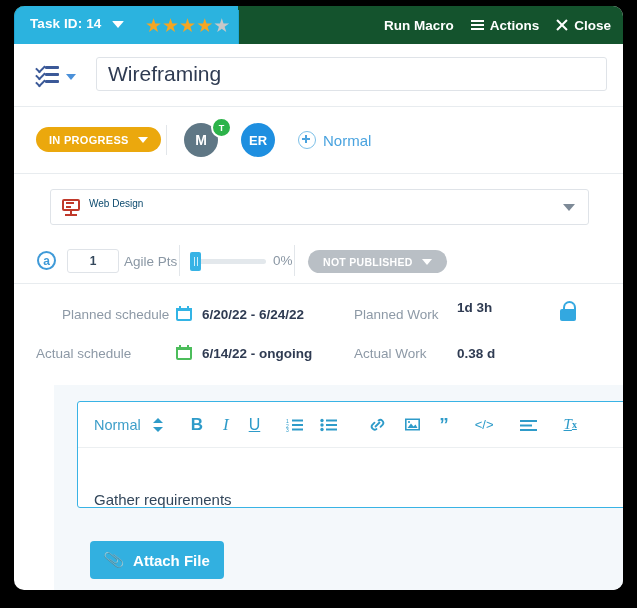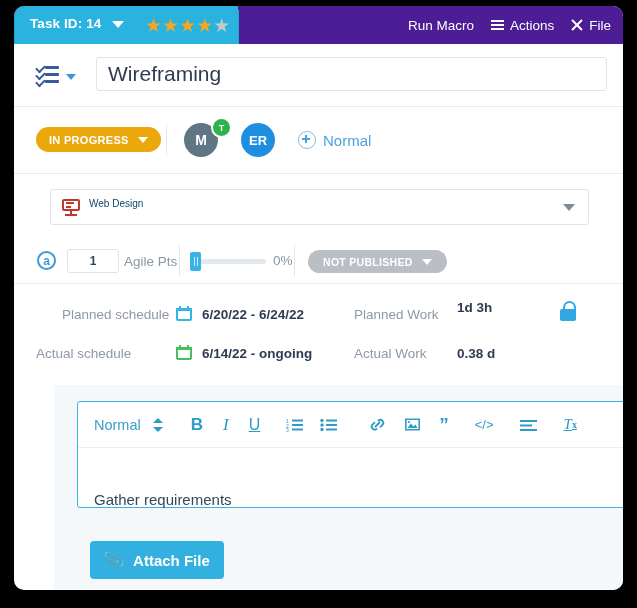--- a/index.html
+++ b/index.html
@@ -8,21 +8,21 @@
     font-family:"Liberation Sans", sans-serif;
     overflow:hidden;
   }
   .frame{
     position:absolute;left:14px;top:6px;width:609px;height:584px;
     background:#ffffff;border-radius:10px;overflow:hidden;
   }
   
   .topbar{
     position:absolute;left:0;top:0;width:609px;height:38px;
-    background:#4c1d95;
+    background:#14532d;
   }
   .tabzone{
     position:absolute;left:0;top:0;width:224px;height:38px;
     background:#2bb3df;
     border-top-left-radius:10px;
     box-shadow:1px 0 0 #1fa3d2 inset;
   }
   .tabdivider{position:absolute;left:224px;top:4px;width:1px;height:34px;background:#1fa6d4;}
   .taskid{
     position:absolute;left:16px;top:10px;color:#fff;
@@ -34,21 +34,21 @@
     border-top:7px solid #ffffff;border-radius:1px;
   }
   .stars{position:absolute;left:131px;top:10px;display:flex;gap:0px;}
   .star{font-size:19px;line-height:19px;color:#f5a623;}
   .star.off{color:#c8c8c8;}
   .hdr-actions{
     position:absolute;right:12px;top:0;height:38px;display:flex;
     align-items:center;gap:17px;
   }
   .hdr-btn{
-    color:#fff;font-size:13.5px;font-weight:normal;display:flex;
+    color:#fff;font-size:13.5px;font-weight:bold;display:flex;
     align-items:center;gap:6px;cursor:pointer;white-space:nowrap;
   }
   .ham{display:inline-block;width:13px;height:10px;position:relative;}
   .ham i{position:absolute;left:0;width:13px;height:2px;background:#fff;display:block;}
   .ham i:nth-child(1){top:0;} .ham i:nth-child(2){top:4px;} .ham i:nth-child(3){top:8px;}
   .xicon{display:inline-block;width:12px;height:12px;position:relative;}
   .xicon i{position:absolute;left:-1px;top:5px;width:14px;height:2px;background:#fff;display:block;}
   .xicon i:nth-child(1){transform:rotate(45deg);}
   .xicon i:nth-child(2){transform:rotate(-45deg);}
 
@@ -227,21 +227,21 @@
             <i></i>
             <i></i>
           </span>
         <span>Actions</span>
       </div>
       <div class="hdr-btn">
         <span class="xicon">
             <i></i>
             <i></i>
           </span>
-        <span>File</span>
+        <span>Close</span>
       </div>
     </div>
   </div>
 
   <div class="titlerow">
     <div class="tasktype">
       <span class="tt-chk tt-c1"></span>
         <span class="tt-line tt-l1"></span>
       <span class="tt-chk tt-c2"></span>
         <span class="tt-line tt-l2"></span>

